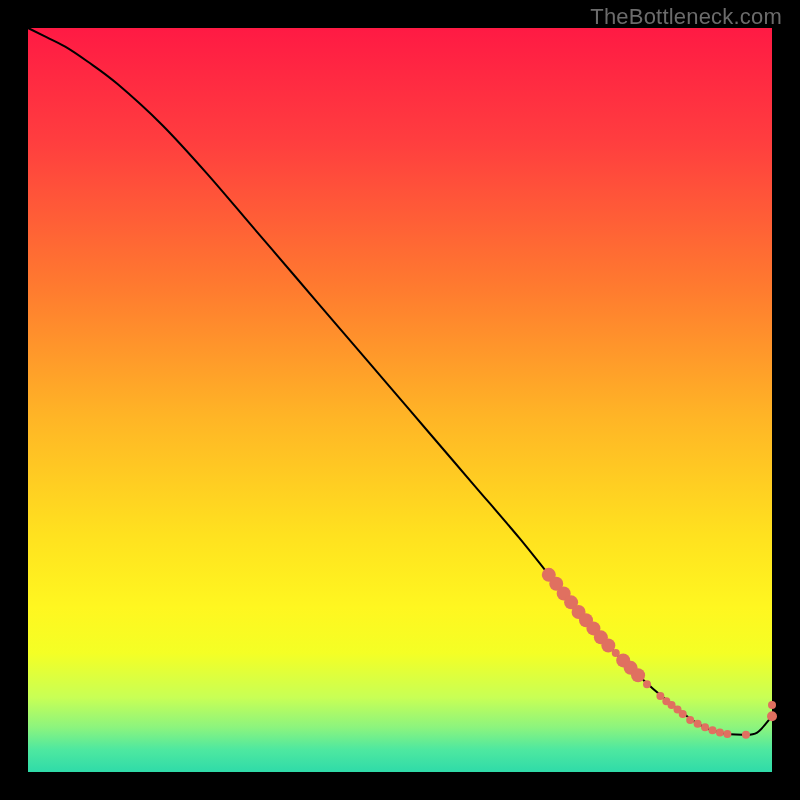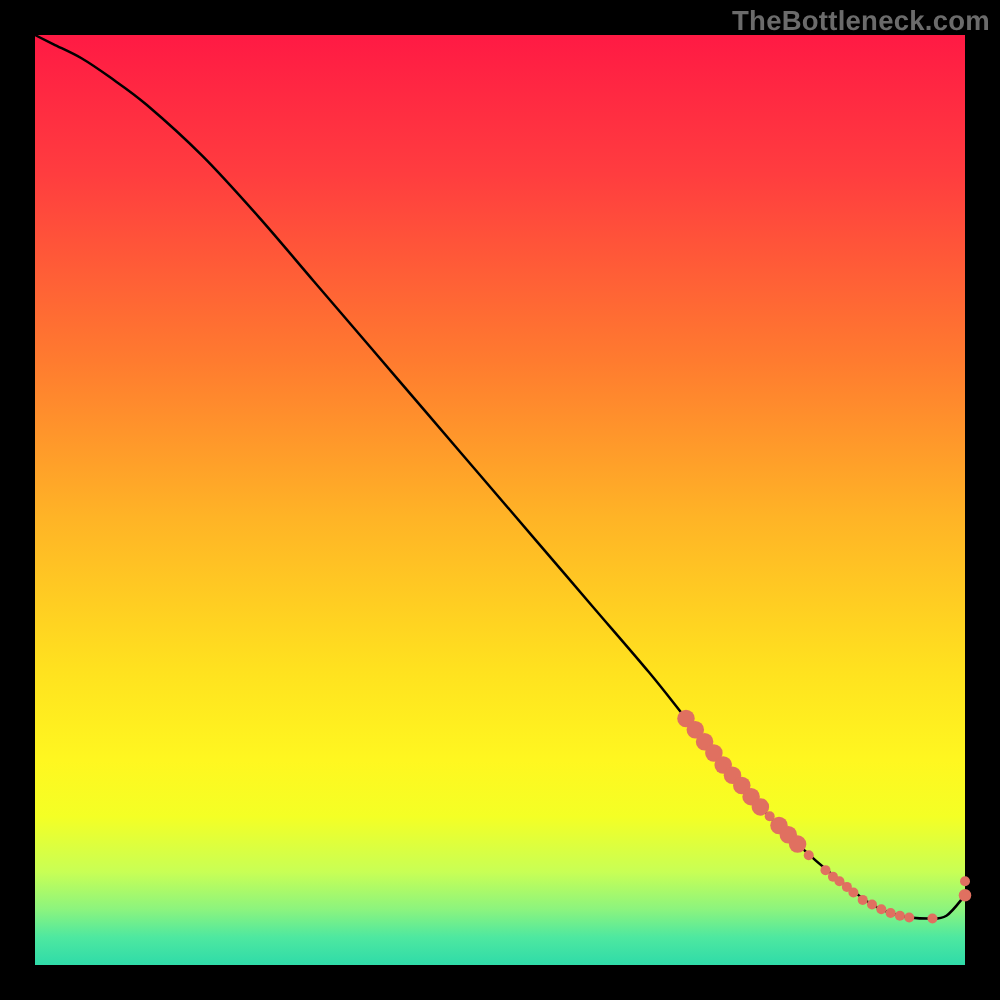--- a/index.html
+++ b/index.html
@@ -14,24 +14,24 @@
   .canvas-wrap {
     position: absolute;
     top: 0;
     left: 0;
     width: 800px;
     height: 800px;
   }
   .watermark {
     position: absolute;
     top: 4px;
-    right: 8px;
+    right: 18px;
     color: #6b6b6b;
     font-size: 22px;
-    font-weight: 700;
+    font-weight: 400;
     letter-spacing: 0.2px;
     user-select: none;
   }
 </style>
 </head>
 <body>
 
 <div class="canvas-wrap">
   <svg id="chart-svg" width="800" height="800" viewBox="0 0 800 800">
     <defs>

